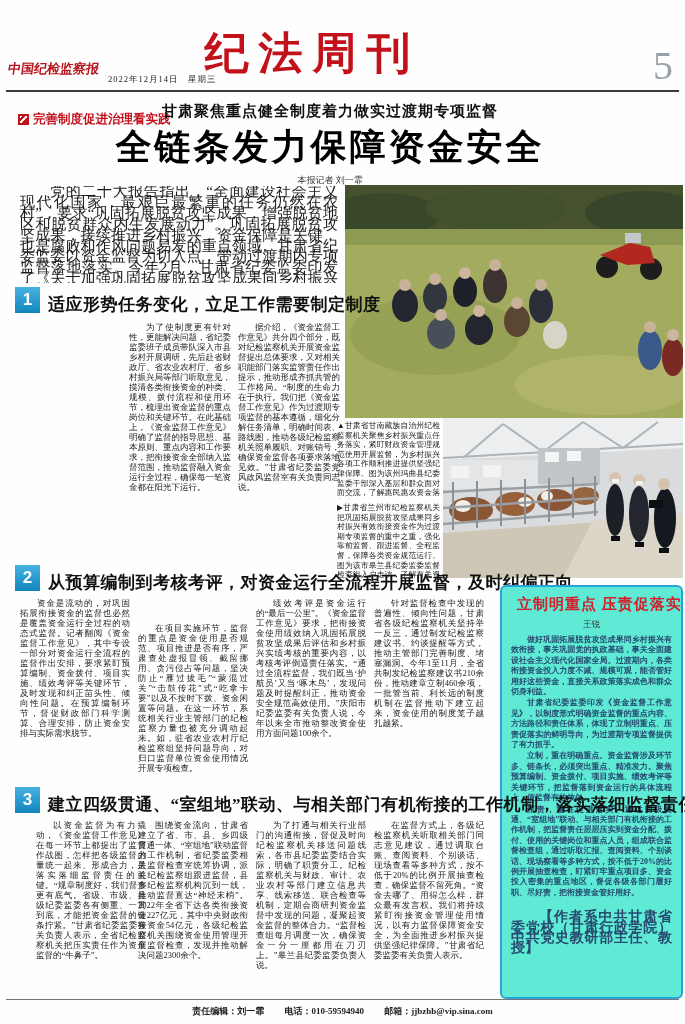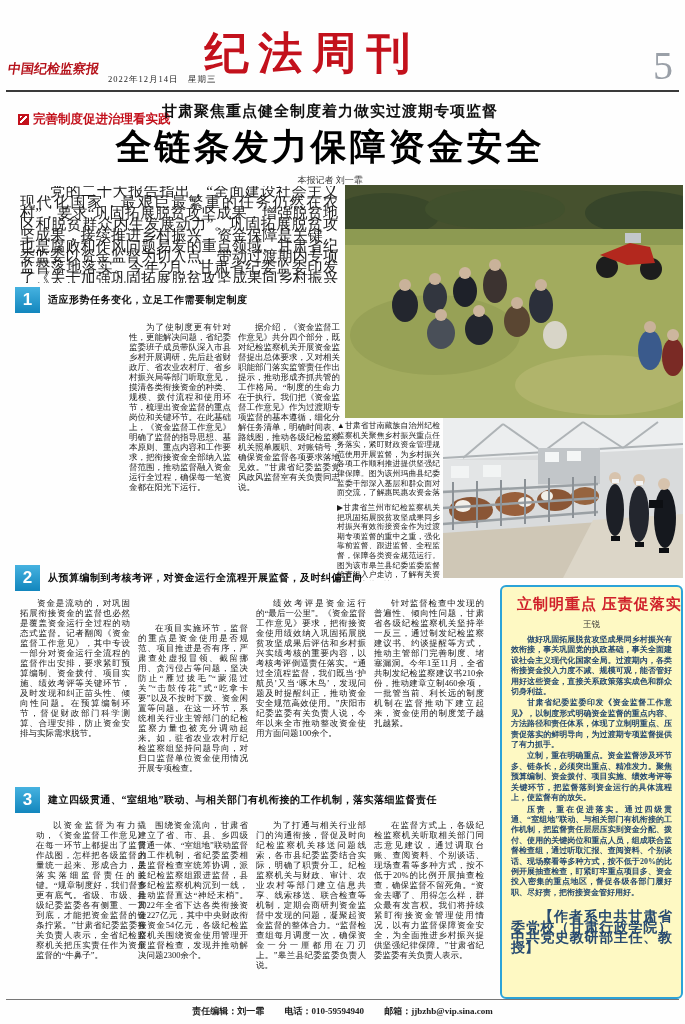--- a/index.html
+++ b/index.html
@@ -22,27 +22,27 @@
   .arthead{top:102px;left:95px;width:470px;text-align:center;}
   .subtitle{font-size:15px;font-weight:bold;color:#111;letter-spacing:1px;}
   .title{font-size:36px;font-weight:bold;color:#000;letter-spacing:3px;margin:5px 0 6px 0;line-height:42px;}
   .byline{font-size:9px;color:#333;}
   
   .lead{top:186px;left:20px;width:318px;height:97px;font-size:15px;line-height:10.9px;
         text-align:justify;color:#1c1c1c;text-indent:2em;overflow:hidden;}
   .sec-badge{width:25px;height:26px;background:linear-gradient(#46b2e0,#1286bd);color:#fff;
         font-family:"Liberation Sans",sans-serif;font-weight:bold;font-size:17px;
         display:flex;align-items:center;justify-content:center;}
-  .sec-head{font-size:10px;font-weight:bold;color:#101010;letter-spacing:.5px;white-space:nowrap;}
+  .sec-head{font-size:17px;font-weight:bold;color:#101010;letter-spacing:.5px;white-space:nowrap;}
   .coltxt{font-size:8.5px;line-height:10px;text-align:justify;color:#1a1a1a;overflow:hidden;text-indent:2em;}
   
   .cap{left:337px;width:103px;font-size:7.8px;line-height:9.6px;text-align:justify;color:#1a1a1a;overflow:hidden;}
   
   .sidebox{top:585px;left:500px;width:183px;height:414px;border:2px solid #2ba3d8;border-radius:6px;
-        background:#fef9c3;box-sizing:border-box;padding:8px 9px 6px 9px;overflow:hidden;}
+        background:#5eead4;box-sizing:border-box;padding:8px 9px 6px 9px;overflow:hidden;}
   .boxtitle{display:flex;align-items:center;gap:6px;color:#d0202a;font-weight:bold;font-size:15px;
         letter-spacing:1px;white-space:nowrap;}
   .boxtitle:before,.boxtitle:after{content:"";flex:1;height:2px;background:#2ba3d8;}
   .boxauthor{text-align:center;font-size:8.5px;color:#333;margin:5px 0 4px 0;font-weight:normal;}
   .boxp{font-size:8px;line-height:10.4px;color:#274a70;text-align:justify;text-indent:2em;margin:0 0 1px 0;font-weight:bold;}
   .boxnote{font-size:14px;line-height:10.4px;color:#274a70;font-weight:bold;text-align:justify;text-indent:2em;}
   
   .footrule{top:999px;left:6px;right:6px;height:1px;background:#777;}
   .footer{top:1005px;left:0;width:685px;text-align:center;font-size:9px;font-weight:bold;color:#222;}
   .footer span{margin:0 9px;}

